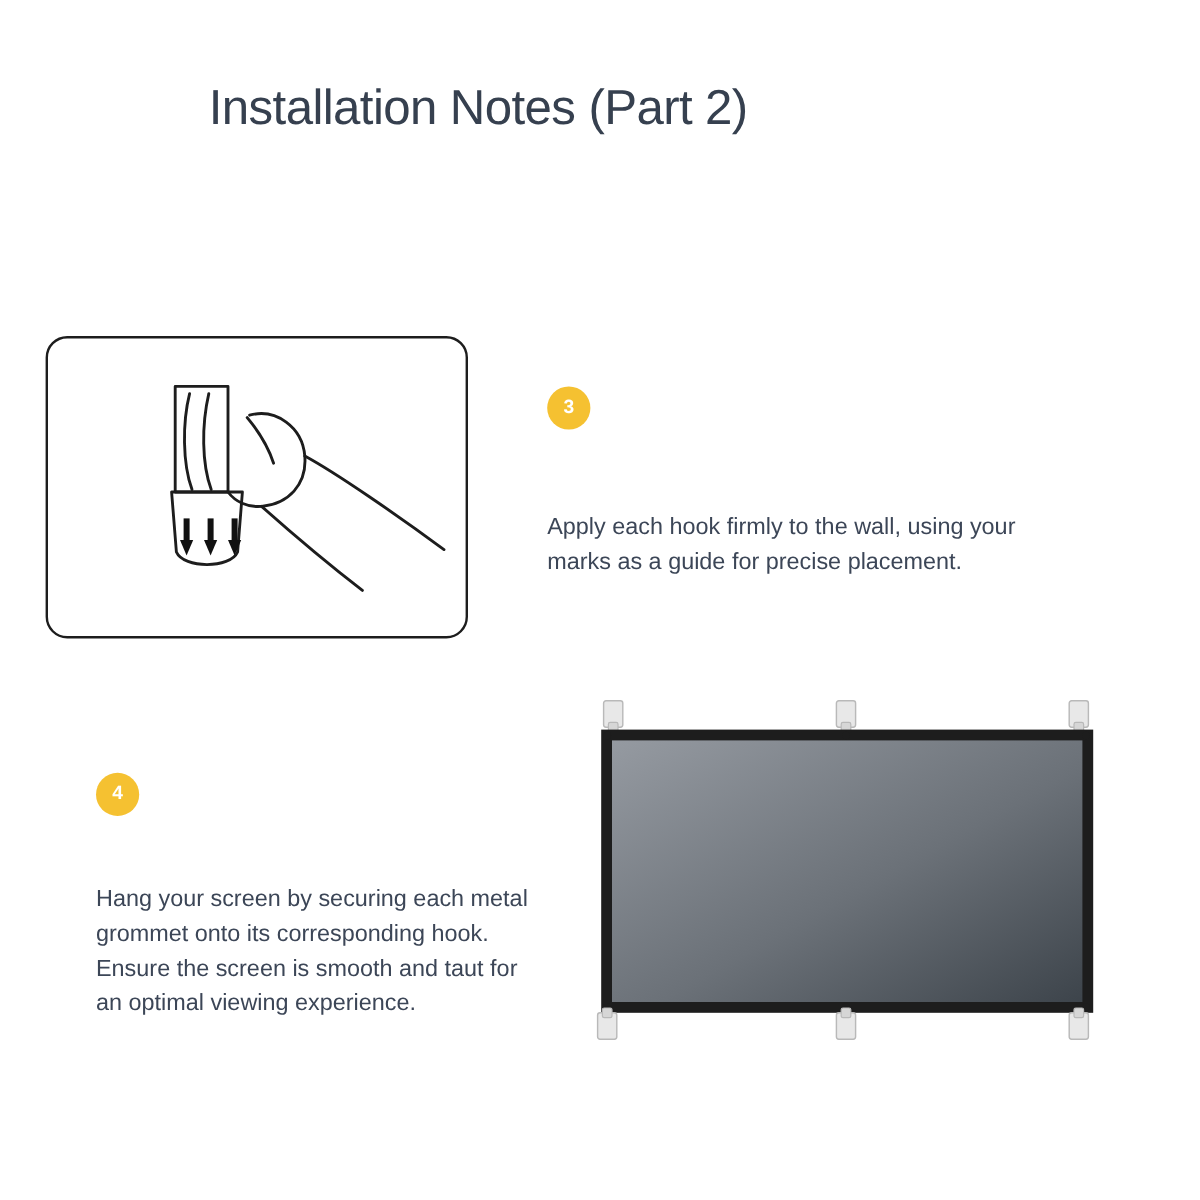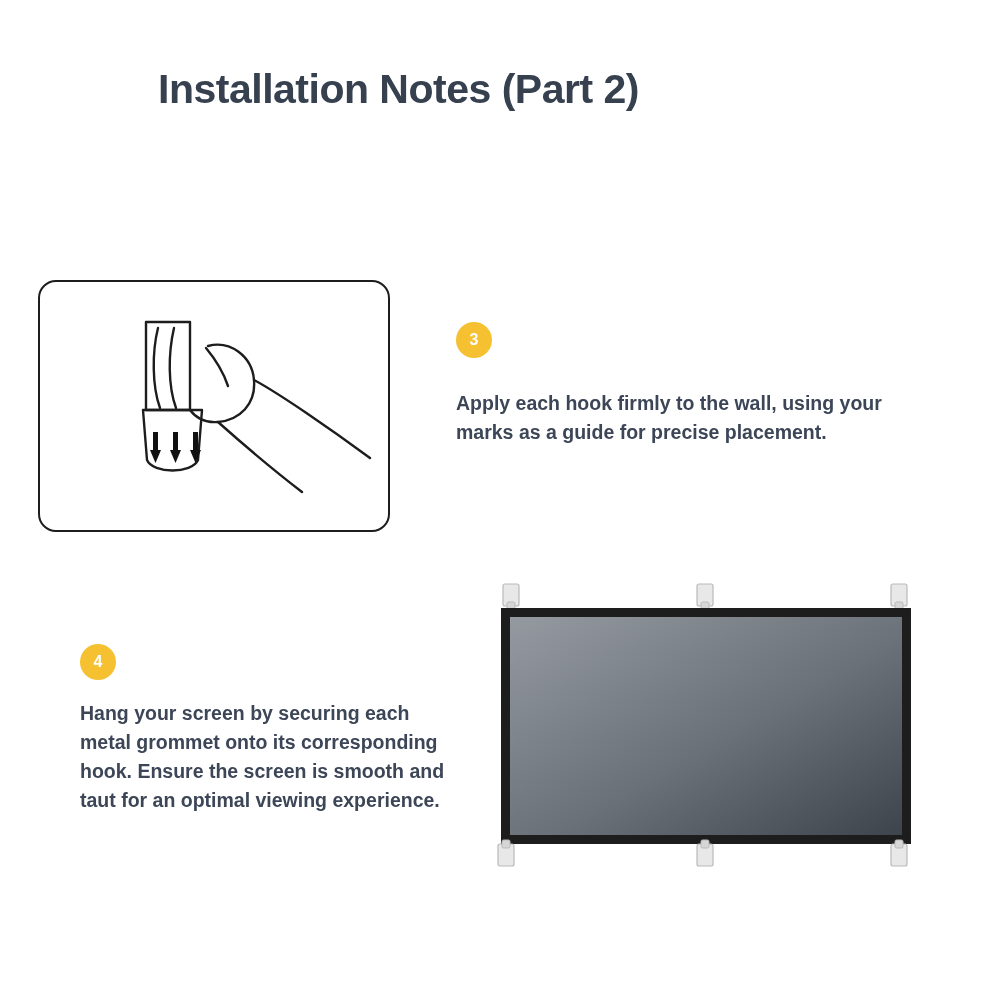--- a/index.html
+++ b/index.html
@@ -23,21 +23,21 @@
   }
 
   
   .title {
     position: absolute;
     top: 66px;
     left: 0;
     width: 797px;
     text-align: center;
     font-size: 41px;
-    font-weight: bold;
+    font-weight: normal;
     letter-spacing: -0.5px;
     color: #36404f;
   }
 
   
   .badge {
     position: absolute;
     width: 36px;
     height: 36px;
     border-radius: 50%;
@@ -46,23 +46,24 @@
     font-size: 16px;
     font-weight: bold;
     display: flex;
     align-items: center;
     justify-content: center;
   }
 
   .step-text {
     position: absolute;
     font-size: 19.5px;
-    font-weight: bold;
+    font-weight: normal;
     line-height: 29px;
     color: #3c4657;
+    margin-top: 36px;
   }
 
   #badge-3 { left: 456px; top: 322px; }
   #text-3  { left: 456px; top: 389px; width: 440px; }
 
   #badge-4 { left: 80px;  top: 644px; }
   #text-4  { left: 80px;  top: 699px; width: 370px; }
 
   
   .illus-hook {

